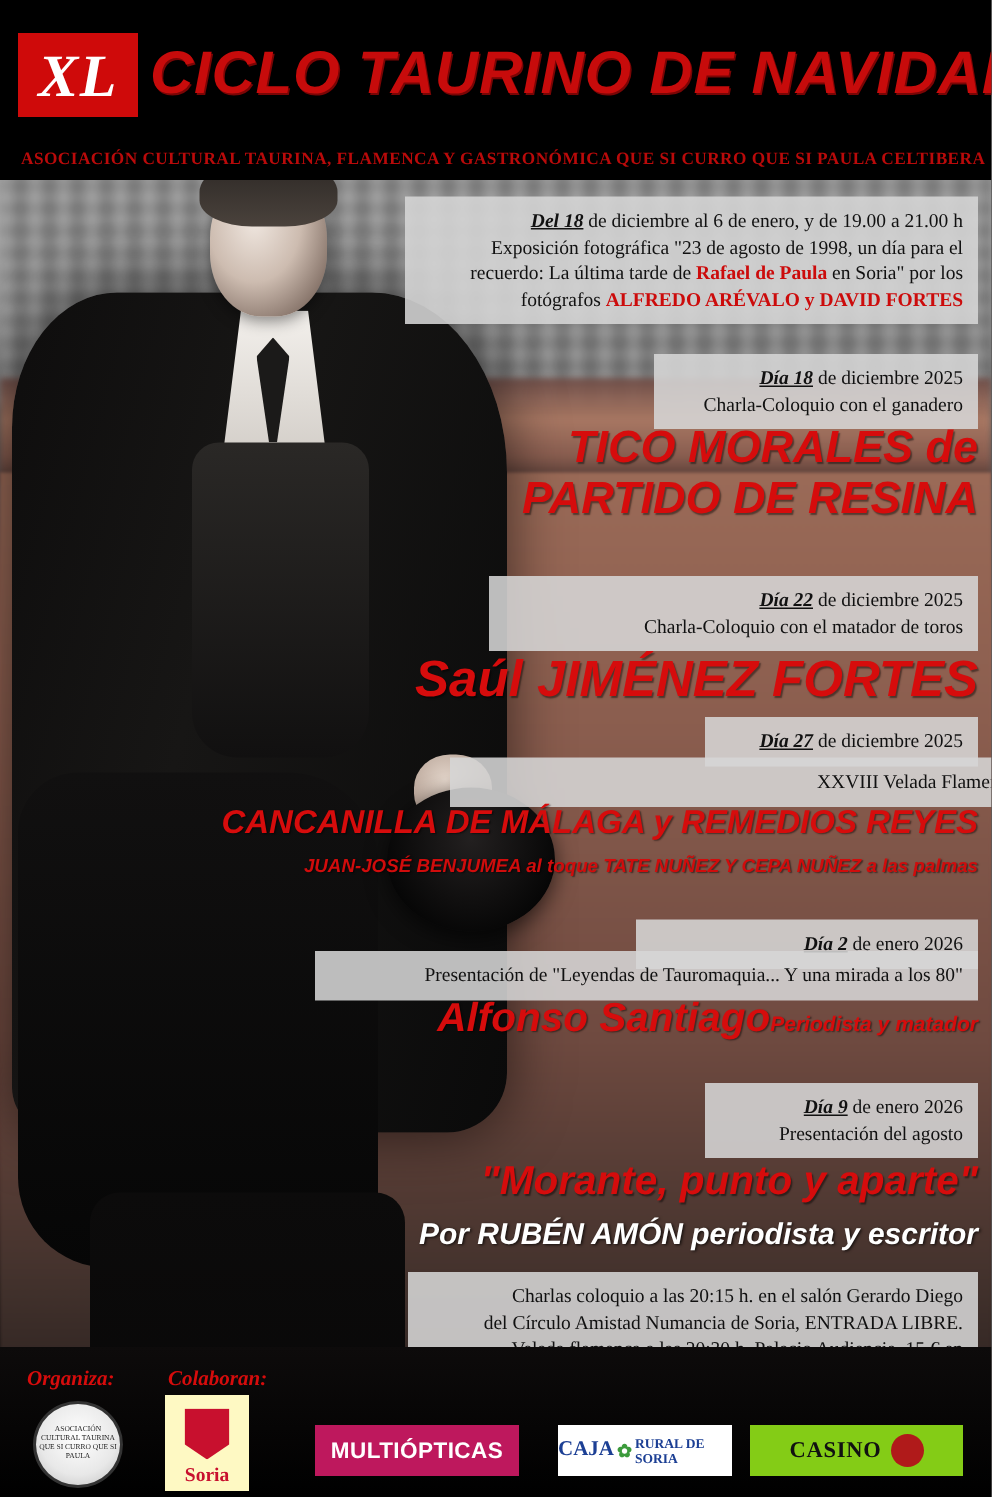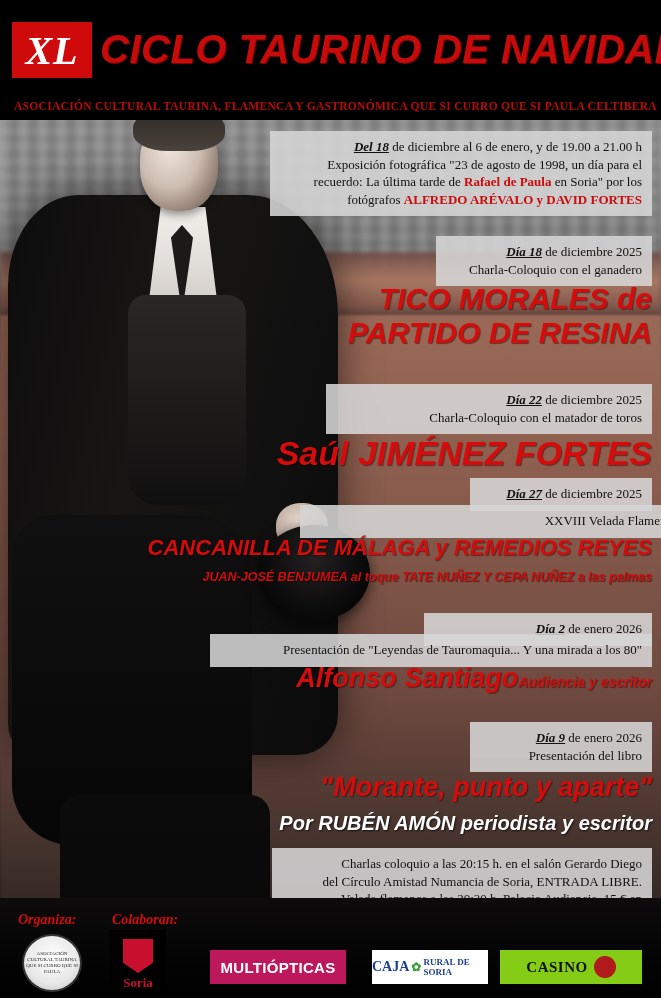--- a/index.html
+++ b/index.html
@@ -315,21 +315,21 @@
     font-family: "Liberation Serif", serif;
     color: #222;
     text-align:center;
     line-height: 6px;
     overflow: hidden;
   }
   .logo-soria {
     position: absolute;
     left: 110px; top: 30px;
     width: 56px; height: 64px;
-    background: #000000;
+    background: #fef9c3;
     display:flex; flex-direction:column; align-items:center; justify-content:flex-end;
   }
   .logo-soria .crest {
     width: 30px; height: 34px;
     background: #c8102e;
     margin-bottom: 2px;
     clip-path: polygon(0 0,100% 0,100% 70%,50% 100%,0 70%);
   }
   .logo-soria .nm {
     font-family: "Liberation Serif", serif;
@@ -454,26 +454,26 @@
   </div>
   <div class="block sub-red-small" id="flamenca-sub">JUAN-JOSÉ BENJUMEA al toque TATE NUÑEZ Y CEPA NUÑEZ a las palmas</div>
 
   <div class="block greybox" id="day2-box">
     <p class="r"><span class="u i b">Día 2</span><span> de enero 2026</span></p>
   </div>
   <div class="block greybox" id="present-box">
     <p class="r">Presentación de "Leyendas de Tauromaquia... Y una mirada a los 80"</p>
   </div>
   <div class="block bigred" id="alfonso-title">
-    <div><span>Alfonso Santiago</span><span class="small-red-inline">Audiencia y escritor</span></div>
+    <div><span>Alfonso Santiago</span><span class="small-red-inline">Periodista y matador</span></div>
   </div>
 
   <div class="block greybox" id="day9-box">
     <p class="r"><span class="u i b">Día 9</span><span> de enero 2026</span></p>
-    <p class="r">Presentación del libro</p>
+    <p class="r">Presentación del agosto</p>
   </div>
   <div class="block bigred" id="morante-title">"Morante, punto y aparte"</div>
   <div class="block white-italic" id="ruben-line">Por RUBÉN AMÓN periodista y escritor</div>
 
   <div class="block greybox" id="footer-box">
     <p class="r">Charlas coloquio a las 20:15 h. en el salón Gerardo Diego</p>
     <p class="r">del Círculo Amistad Numancia de Soria, ENTRADA LIBRE.</p>
     <p class="r">Velada flamenca a las 20:30 h. Palacio Audiencia. 15 € en</p>
     <p class="r">taquilla o en www.teatropalaciodelaaudiencia.com</p>
   </div>

